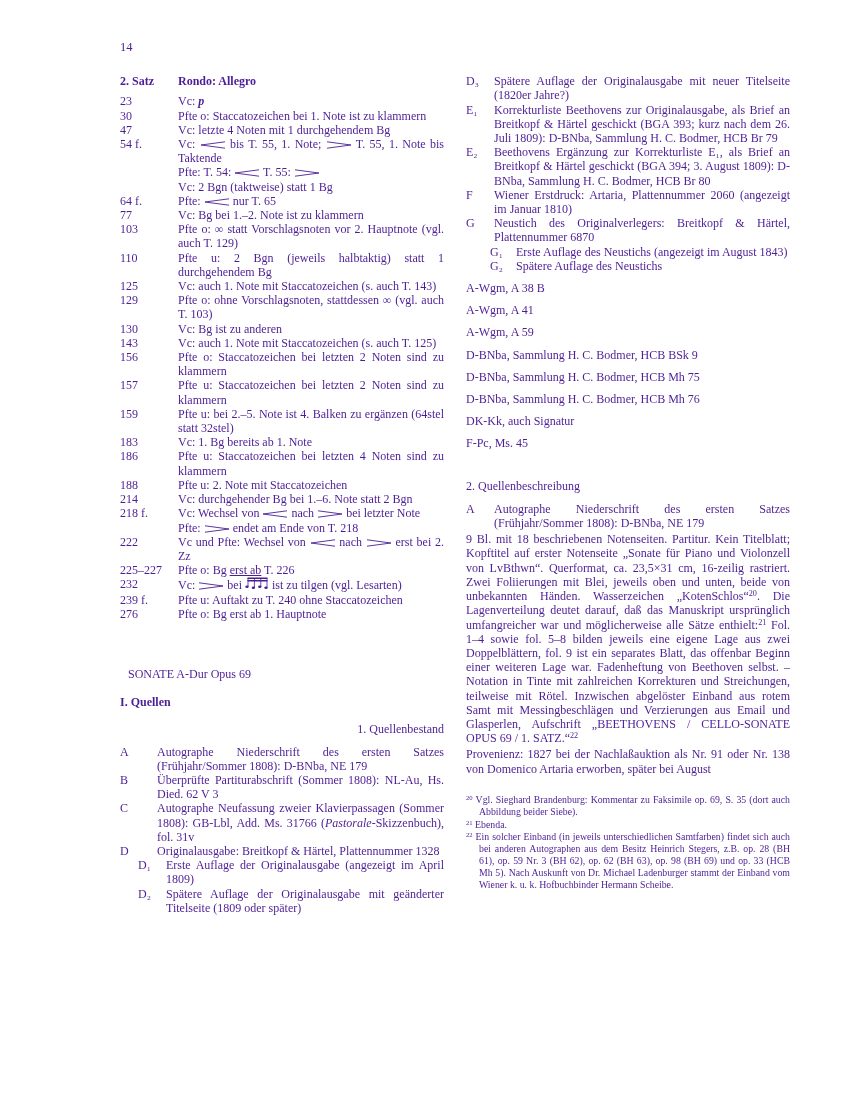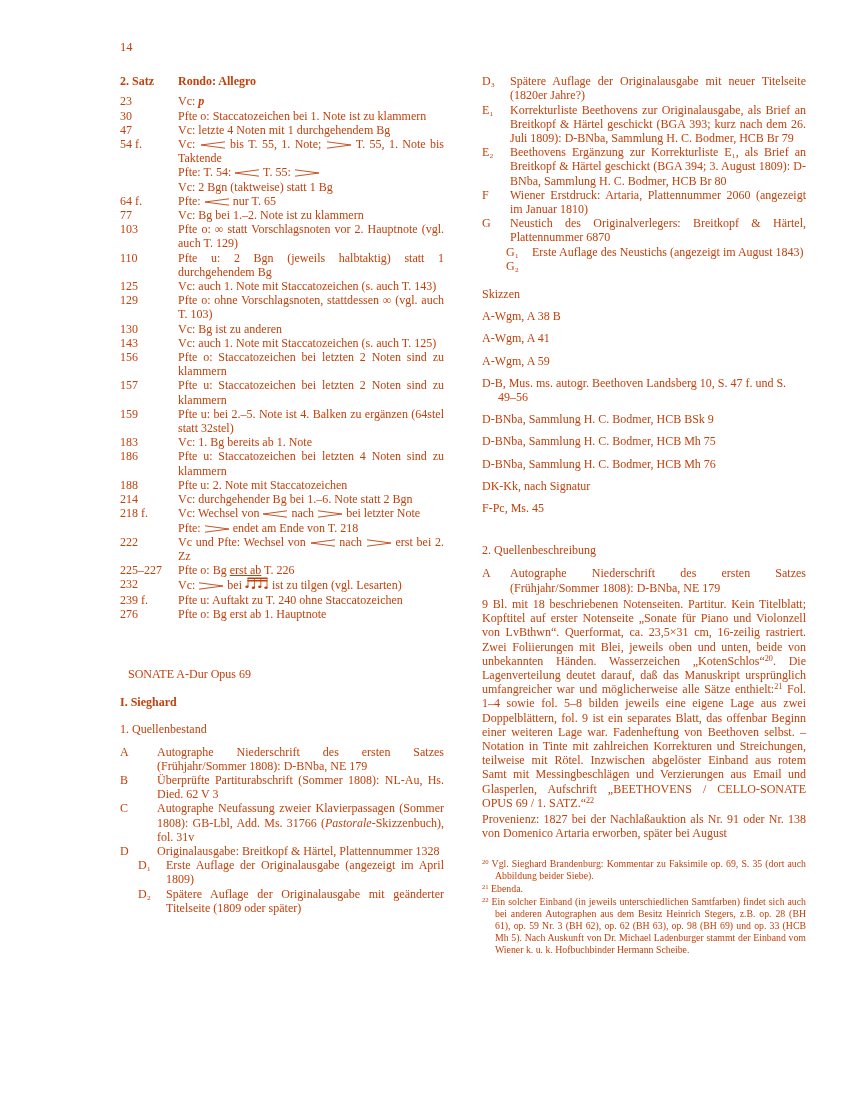--- a/index.html
+++ b/index.html
@@ -1,30 +1,30 @@
 <!DOCTYPE html>
 <html lang="de"><head>
 <meta charset="utf-8">
 <style>
   html,body{margin:0;padding:0;background:#ffffff;}
   .page{
     position:relative;
     width:864px;height:1101px;
     box-sizing:border-box;
     background:#ffffff;
-    color:#c2410c;
+    color:#4c1d95;
     font-family:"Liberation Serif","DejaVu Serif",serif;
     font-size:12px;
     line-height:14.2px;
     padding:40px 74px 0 120px;
     overflow:hidden;
     -webkit-hyphens:auto;hyphens:auto;
   }
   .pageno{font-size:12.5px;margin-bottom:20px;}
-  .cols{display:flex;gap:38px;}
+  .cols{display:flex;gap:22px;}
   .col{width:324px;flex:0 0 324px;}
 
   .mv-head{display:flex;font-weight:bold;margin-bottom:6px;}
   .mv-head .m{flex:0 0 58px;}
 
   .entry{display:flex;}
   .entry .m{flex:0 0 58px;}
   .entry .d{flex:1;text-align:justify;}
 
   .src{display:flex;}
@@ -32,21 +32,21 @@
   .src .d{flex:1;text-align:justify;}
   .src.sub{padding-left:18px;}
   .src.sub .lbl{flex:0 0 28px;}
 
   .col-right .src .lbl{flex:0 0 28px;}
   .col-right .src.sub{padding-left:24px;}
   .col-right .src.sub .lbl{flex:0 0 26px;}
 
   .sonata-title{font-weight:normal;margin:46px 0 14px 8px;}
   .quellen-head{font-weight:bold;margin:0 0 13px 0;}
-  .bestand-head{margin:13px 0 8px 0;}
+  .bestand-head{margin:13px 0 8px 0;text-align:right;}
 
   .skz-head{margin:14px 0 2px 0;}
   .skz{padding-left:16px;text-indent:-16px;margin-top:8px;}
   .besch-head{margin:28px 0 9px 0;}
   .besch-src{margin-bottom:2px;}
 
   p.just{margin:0;text-align:justify;}
   p.prov{margin:2px 0 0 0;text-align:justify;}
 
   .footnotes{margin-top:18px;font-size:9.8px;line-height:11.9px;}
@@ -252,21 +252,21 @@
           </div>
           <div class="entry">
             <div class="m">276</div>
             <div class="d">
               <div><span>Pfte o: Bg erst ab 1. Hauptnote</span></div>
             </div>
           </div>
         </div>
 
       <div class="sonata-title">SONATE A-Dur Opus 69</div>
-      <div class="quellen-head">I. Sieghard</div>
+      <div class="quellen-head">I. Quellen</div>
       <div class="bestand-head">1. Quellenbestand</div>
 
       <div id="sources-left">
           <div class="src">
             <div class="lbl">A</div>
             <div class="d"><span>Autographe Niederschrift des ersten Satzes (Frühjahr/Sommer 1808): D-BNba, NE 179</span></div>
           </div>
           <div class="src">
             <div class="lbl">B</div>
             <div class="d"><span>Überprüfte Partiturabschrift (Sommer 1808): NL-Au, Hs. Died. 62 V 3</span></div>
@@ -311,33 +311,32 @@
           <div class="src">
             <div class="lbl">G</div>
             <div class="d"><span>Neustich des Originalverlegers: Breitkopf &amp; Härtel, Plattennummer 6870</span></div>
           </div>
           <div class="src sub">
             <div class="lbl">G₁</div>
             <div class="d"><span>Erste Auflage des Neustichs (angezeigt im August 1843)</span></div>
           </div>
           <div class="src sub">
             <div class="lbl">G₂</div>
-          </div>
-        </div>
-
-      <div class="skz-head">Skizzen</div>
+            <div class="d"><span>Spätere Auflage des Neustichs</span></div>
+          </div>
+        </div>
+
       <div id="skizzen">
           <div class="skz">A-Wgm, A 38 B</div>
           <div class="skz">A-Wgm, A 41</div>
           <div class="skz">A-Wgm, A 59</div>
-          <div class="skz">D-B, Mus. ms. autogr. Beethoven Landsberg 10, S. 47 f. und S. 49–56</div>
           <div class="skz">D-BNba, Sammlung H. C. Bodmer, HCB BSk 9</div>
           <div class="skz">D-BNba, Sammlung H. C. Bodmer, HCB Mh 75</div>
           <div class="skz">D-BNba, Sammlung H. C. Bodmer, HCB Mh 76</div>
-          <div class="skz">DK-Kk, nach Signatur</div>
+          <div class="skz">DK-Kk, auch Signatur</div>
           <div class="skz">F-Pc, Ms. 45</div>
         </div>
 
       <div class="besch-head">2. Quellenbeschreibung</div>
       <div id="besch-source" class="besch-src">
           <div class="src">
             <div class="lbl">A</div>
             <div class="d"><span>Autographe Niederschrift des ersten Satzes (Frühjahr/Sommer 1808): D-BNba, NE 179</span></div>
           </div>
         </div>

